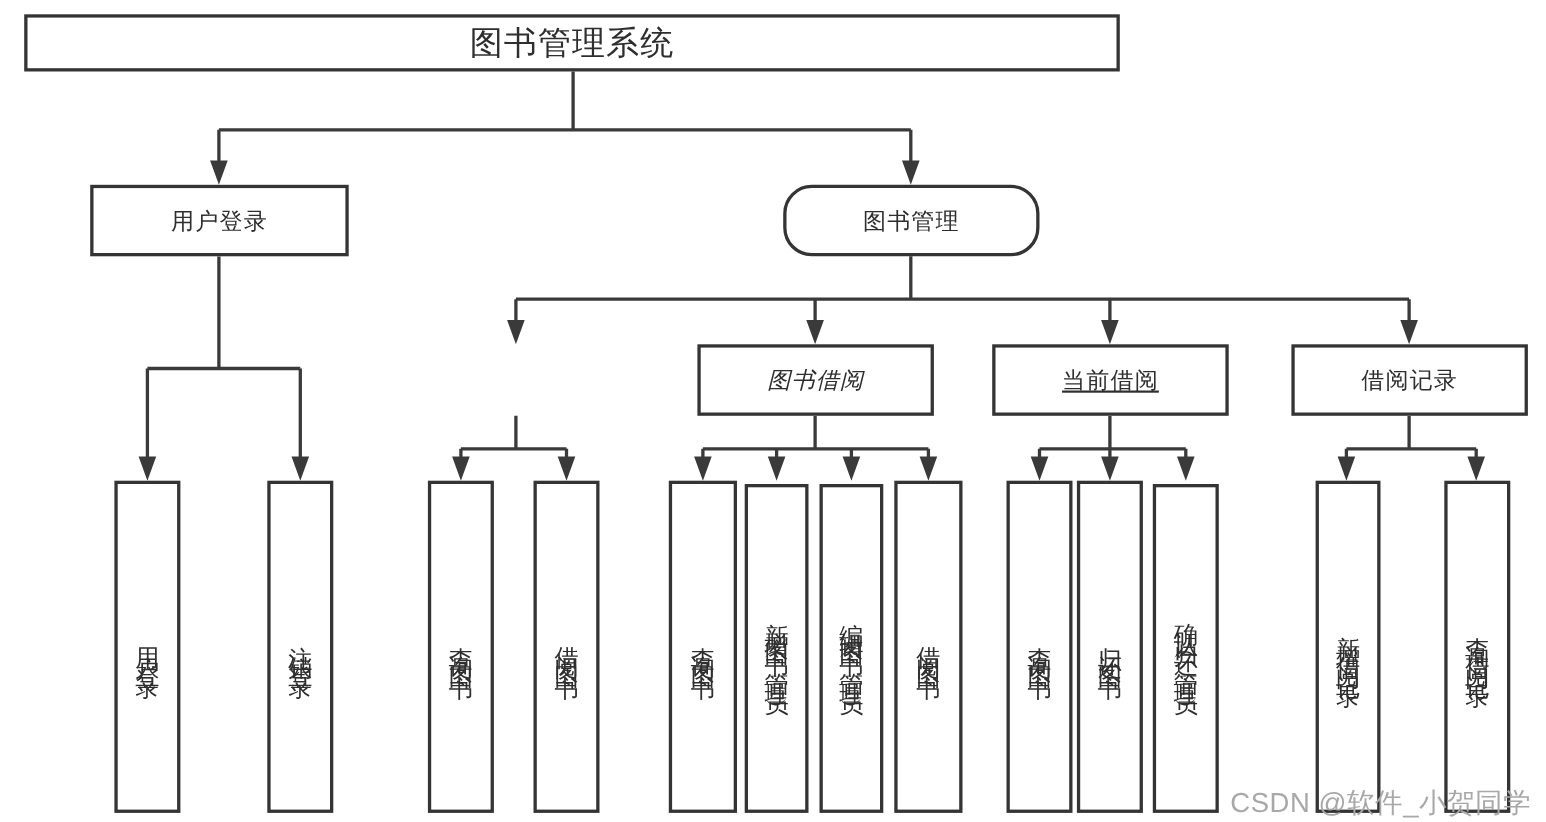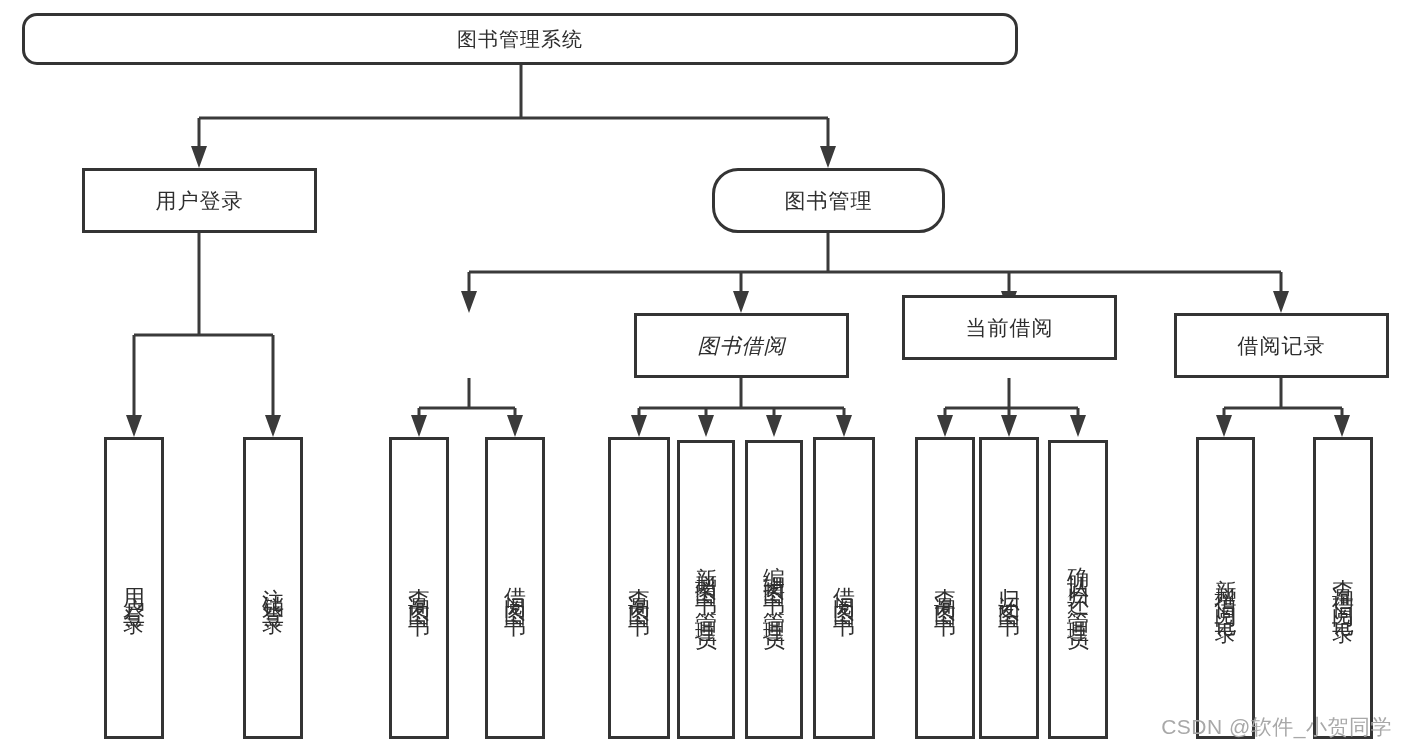--- a/index.html
+++ b/index.html
@@ -18,42 +18,42 @@
     background: #ffffff;
     border: 3px solid #343434;
     display: flex;
     align-items: center;
     justify-content: center;
     color: #2e2e2e;
     font-size: 21px;
     letter-spacing: 1px;
     white-space: nowrap;
   }
-  .root-node { font-size: 20px; border-radius: 15px; }
+  .root-node { font-size: 30px; }
   .vnode {
     position: absolute;
     box-sizing: border-box;
     background: #ffffff;
     border: 3px solid #343434;
     display: flex;
     align-items: center;
     justify-content: center;
     color: #2e2e2e;
     font-size: 22px;
     line-height: 1;
     writing-mode: vertical-rl;
     text-orientation: mixed;
     letter-spacing: 9px;
   }
   .watermark {
     position: absolute;
     top: 713px;
     right: 13px;
     color: #a8a8a8;
-    font-size: 21px;
+    font-size: 25px;
     letter-spacing: 0.5px;
     z-index: 5;
     white-space: nowrap;
   }
 </style>
 </head>
 <body>
 
 <div class="canvas">
 
@@ -85,21 +85,21 @@
              M1216 415 L1232 415 L1224 437 Z
              M1334 415 L1350 415 L1342 437 Z" fill="#3a3a3a"></path>
   </svg>
 
   <div class="hnode root-node" style="left:22px; top:13px; width:996px; height:52px;">图书管理系统</div>
 
   <div class="hnode" style="left:82px; top:168px; width:235px; height:65px;">用户登录</div>
   <div class="hnode" style="left:712px; top:168px; width:233px; height:65px;border-radius:26px;">图书管理</div>
 
   <div class="hnode" style="left:634px; top:313px; width:215px; height:65px;font-style:italic;">图书借阅</div>
-  <div class="hnode" style="left:902px; top:295px; width:215px; height:65px;">当前借阅</div>
+  <div class="hnode" style="left:902px; top:313px; width:215px; height:65px;text-decoration:underline;">当前借阅</div>
   <div class="hnode" style="left:1174px; top:313px; width:215px; height:65px;">借阅记录</div>
 
   <div class="vnode" style="left:104px; top:437px; width:60px; height:302px;">用户登录</div>
   <div class="vnode" style="left:243px; top:437px; width:60px; height:302px;">注销登录</div>
 
   <div class="vnode" style="left:389px; top:437px; width:60px; height:302px;">查询图书</div>
   <div class="vnode" style="left:485px; top:437px; width:60px; height:302px;">借阅图书</div>
 
   <div class="vnode" style="left:608px; top:437px; width:62px; height:302px;">查询图书</div>
   <div class="vnode" style="left:677px; top:440px; width:58px; height:299px;">新增图书（管理员）</div>

